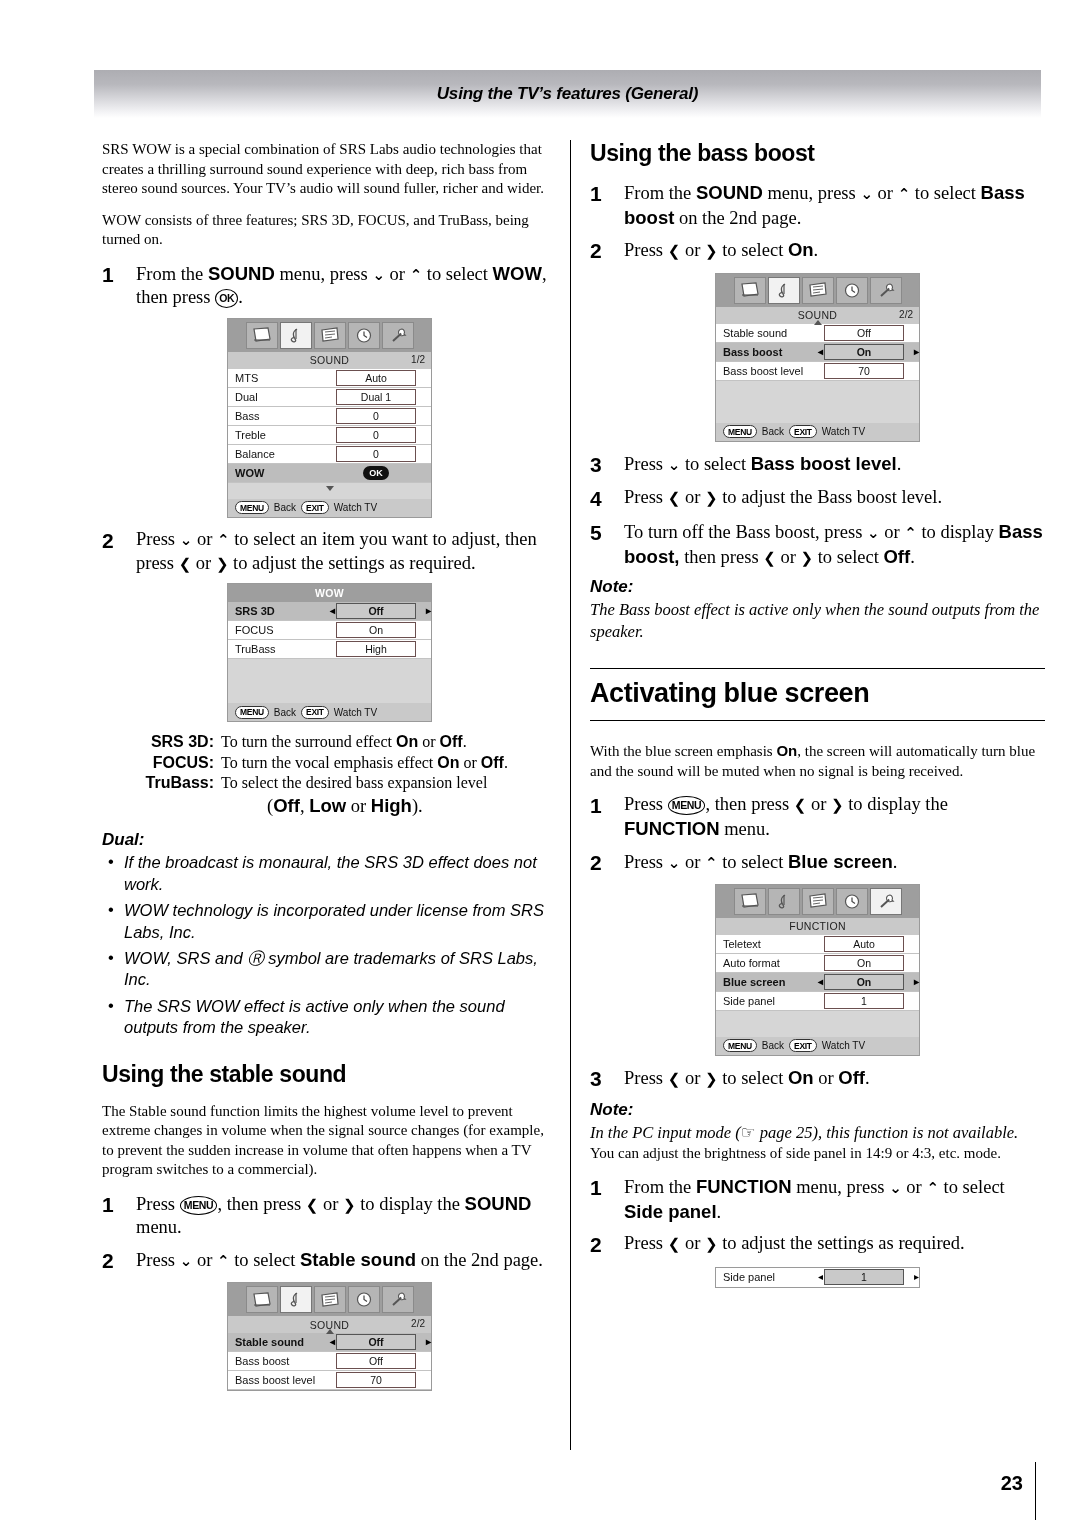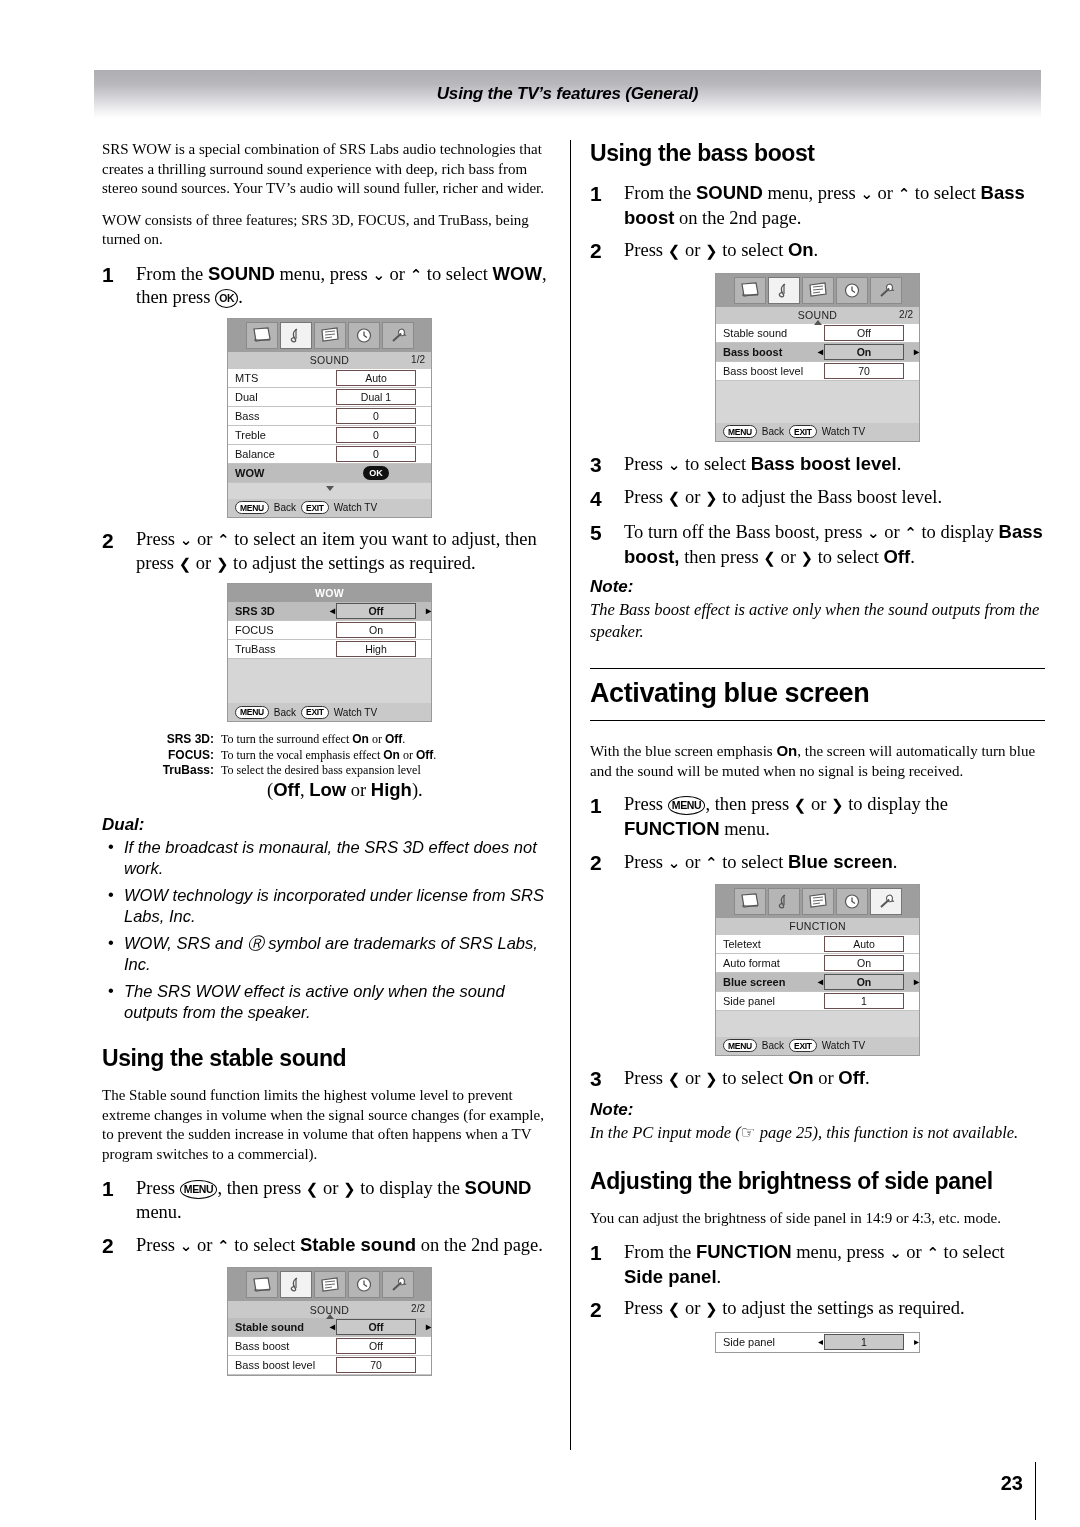--- a/index.html
+++ b/index.html
@@ -79,21 +79,21 @@
     padding-left:22px;position:relative;
   }
   ul.notes li:before{content:"\2022";position:absolute;left:6px;top:-1px;font-style:normal;}
   p.noteline{
     font-family:Liberation Serif, serif;font-style:italic;
     font-size:16.5px;line-height:1.3;margin:0;
   }
 
   
   .defs{margin:2px 0 12px 0;}
-  .defrow{display:flex;font-size:12px;line-height:1.28;}
+  .defrow{display:flex;font-size:16px;line-height:1.28;}
   .defrow .dt{
     font-family:"Liberation Sans", sans-serif;font-weight:bold;
     width:112px;flex:0 0 112px;text-align:right;padding-right:7px;
   }
   .defrow .dd{flex:1;}
   .defsub{padding-left:165px;font-size:18.5px;line-height:1.28;}
 
   
   .osd{
     width:203px;background:#d6d6d6;border:1px solid #9a9a9a;
@@ -602,21 +602,20 @@
     </div>
 
     <div class="step">
       <div class="num">3</div>
       <div class="txt"><span>Press </span><span class="arw">❮</span><span> or </span><span class="arw">❯</span><span> to select </span><b class="sans">On</b><span> or </span><b class="sans">Off</b><span>.</span></div>
     </div>
 
     <div class="notes-title">Note:</div>
     <p class="noteline"><span>In the PC input mode (</span><span style="font-style:normal;">☞</span><span> page 25), this function is not available.</span></p>
 
-    <h2 class="sec" style="margin-top:24px;">Adjusting the brightness of side panel</h2>
     <p class="body">You can adjust the brightness of side panel in 14:9 or 4:3, etc. mode.</p>
 
     <div class="step">
       <div class="num">1</div>
       <div class="txt"><span>From the </span><b class="sans">FUNCTION</b><span> menu, press </span><span class="arw">⌄</span><span> or </span><span class="arw">⌃</span><span> to select </span><b class="sans">Side panel</b><span>.</span></div>
     </div>
     <div class="step">
       <div class="num">2</div>
       <div class="txt"><span>Press </span><span class="arw">❮</span><span> or </span><span class="arw">❯</span><span> to adjust the settings as required.</span></div>
     </div>

